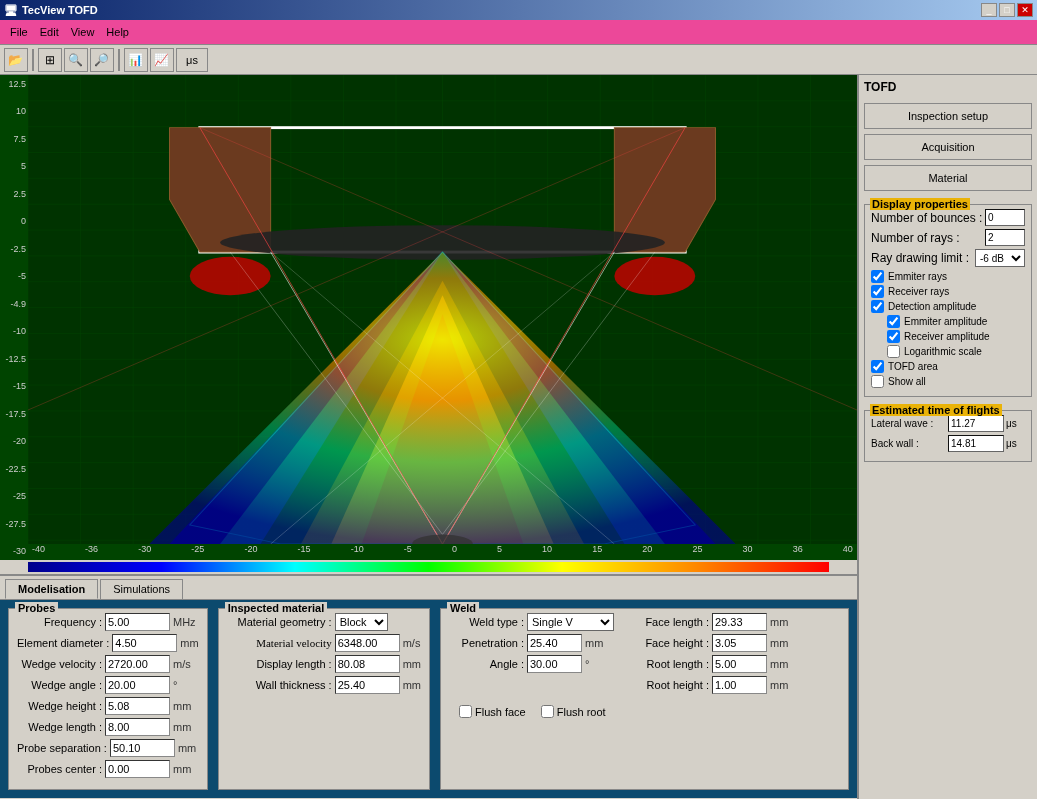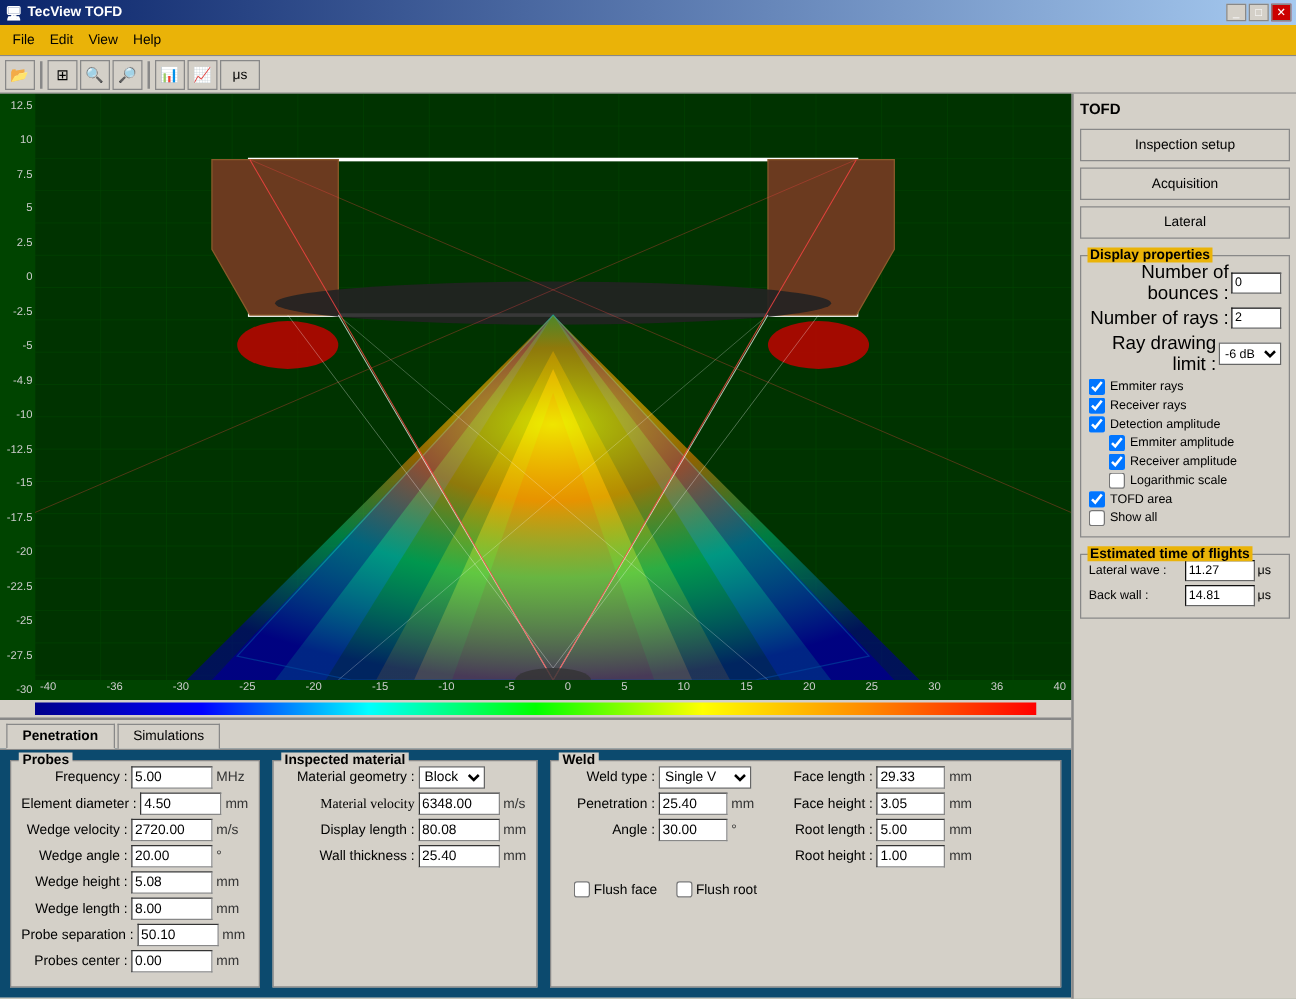--- a/index.html
+++ b/index.html
@@ -15,21 +15,21 @@
       padding: 0 4px;
       justify-content: space-between;
     }
     .title-bar-text { font-size: 11px; font-weight: bold; display: flex; align-items: center; gap: 4px; }
     .title-bar-controls { display: flex; gap: 2px; }
     .title-btn { width: 16px; height: 14px; background: #d4d0c8; border: 1px solid #888; font-size: 9px; display: flex; align-items: center; justify-content: center; cursor: pointer; }
     .title-btn.close { background: #cc0000; color: white; }
     
     
     .menu-bar {
-      background: #eab308;
+      background: #ec4899;
       height: 20px;
       display: flex;
       align-items: center;
       padding: 12px 4px;
       border-bottom: 1px solid #888;
     }
     .menu-item { padding: 2px 6px; font-size: 11px; cursor: pointer; }
     
     
     .toolbar {
@@ -224,21 +224,21 @@
       font-size: 11px;
       font-weight: bold;
     }
     
     .prop-row {
       display: flex;
       align-items: center;
       margin-bottom: 3px;
       gap: 2px;
     }
-    .prop-label { font-size: 15px; flex: 1; text-align: right; }
+    .prop-label { font-size: 12px; flex: 1; }
     .prop-input {
       width: 40px;
       height: 17px;
       border: 1px inset #666;
       background: white;
       font-size: 10px;
       padding: 0 2px;
     }
     .prop-select {
       width: 50px;
@@ -483,21 +483,21 @@
         <span class="x-label">30</span>
         <span class="x-label">36</span>
         <span class="x-label">40</span>
       </div>
     </div>
 
     <div class="color-bar"></div>
 
     <div class="bottom-panel">
       <div class="tabs">
-        <div class="tab active">Penetration</div>
+        <div class="tab active">Modelisation</div>
         <div class="tab">Simulations</div>
       </div>
 
       <div class="tab-content">
 
         <div class="panel-group" style="min-width:190px;">
           <span class="panel-title">Probes</span>
 
           <div class="field-row">
             <span class="field-label">Frequency :</span>
@@ -569,21 +569,21 @@
         </div>
 
         <div class="panel-group" style="min-width:320px; flex:1;">
           <span class="panel-title">Weld</span>
 
           <div style="display:flex; gap:20px;">
 
             <div>
               <div class="field-row">
                 <span class="weld-field-label">Weld type :</span>
-                <select class="field-select" style="width:74px;">
+                <select class="field-select" style="width:87px;">
                   <option>Single V</option>
                   <option>Double V</option>
                   <option>Butt</option>
                 </select>
               </div>
               <div class="field-row">
                 <span class="weld-field-label">Penetration :</span>
                 <input type="text" class="weld-input" value="25.40" style="">
                 <span class="field-unit">mm</span>
               </div>
@@ -632,21 +632,21 @@
 
       </div>
     </div>
   </div>
 
   <div class="right-panel">
     <div class="tofd-title">TOFD</div>
 
     <button class="right-btn">Inspection setup</button>
     <button class="right-btn">Acquisition</button>
-    <button class="right-btn">Lateral</button>
+    <button class="right-btn">Material</button>
 
     <div class="section-box">
       <span class="section-title">Display properties</span>
 
       <div class="prop-row">
         <span class="prop-label">Number of bounces :</span>
         <input type="text" class="prop-input" value="0" style="">
       </div>
 
       <div class="prop-row">

